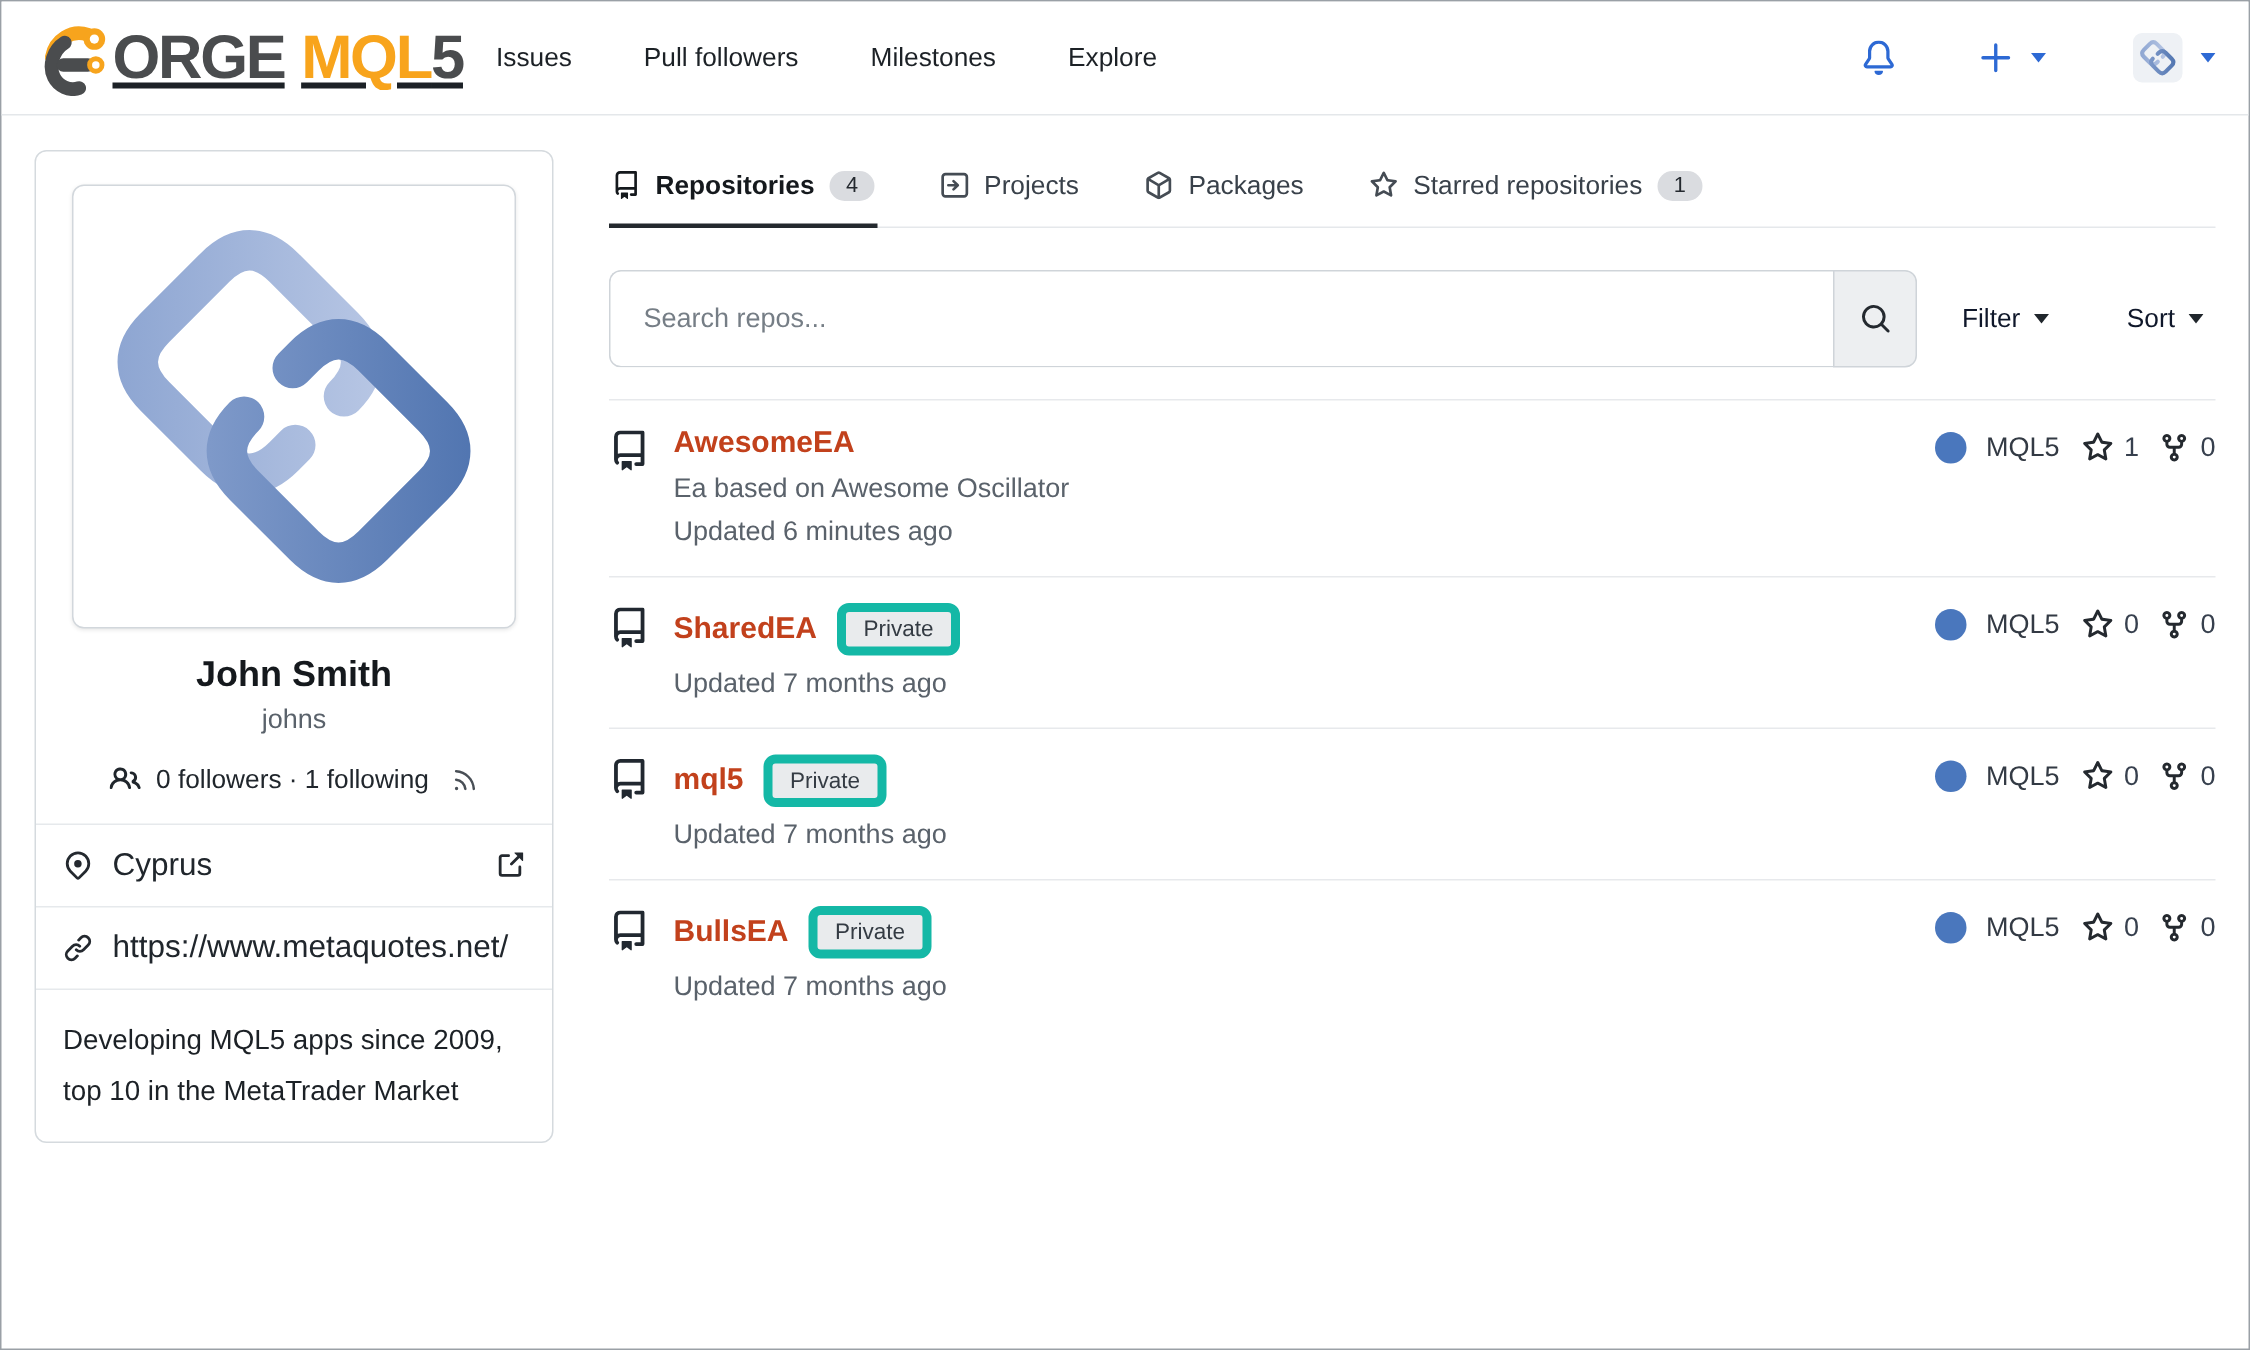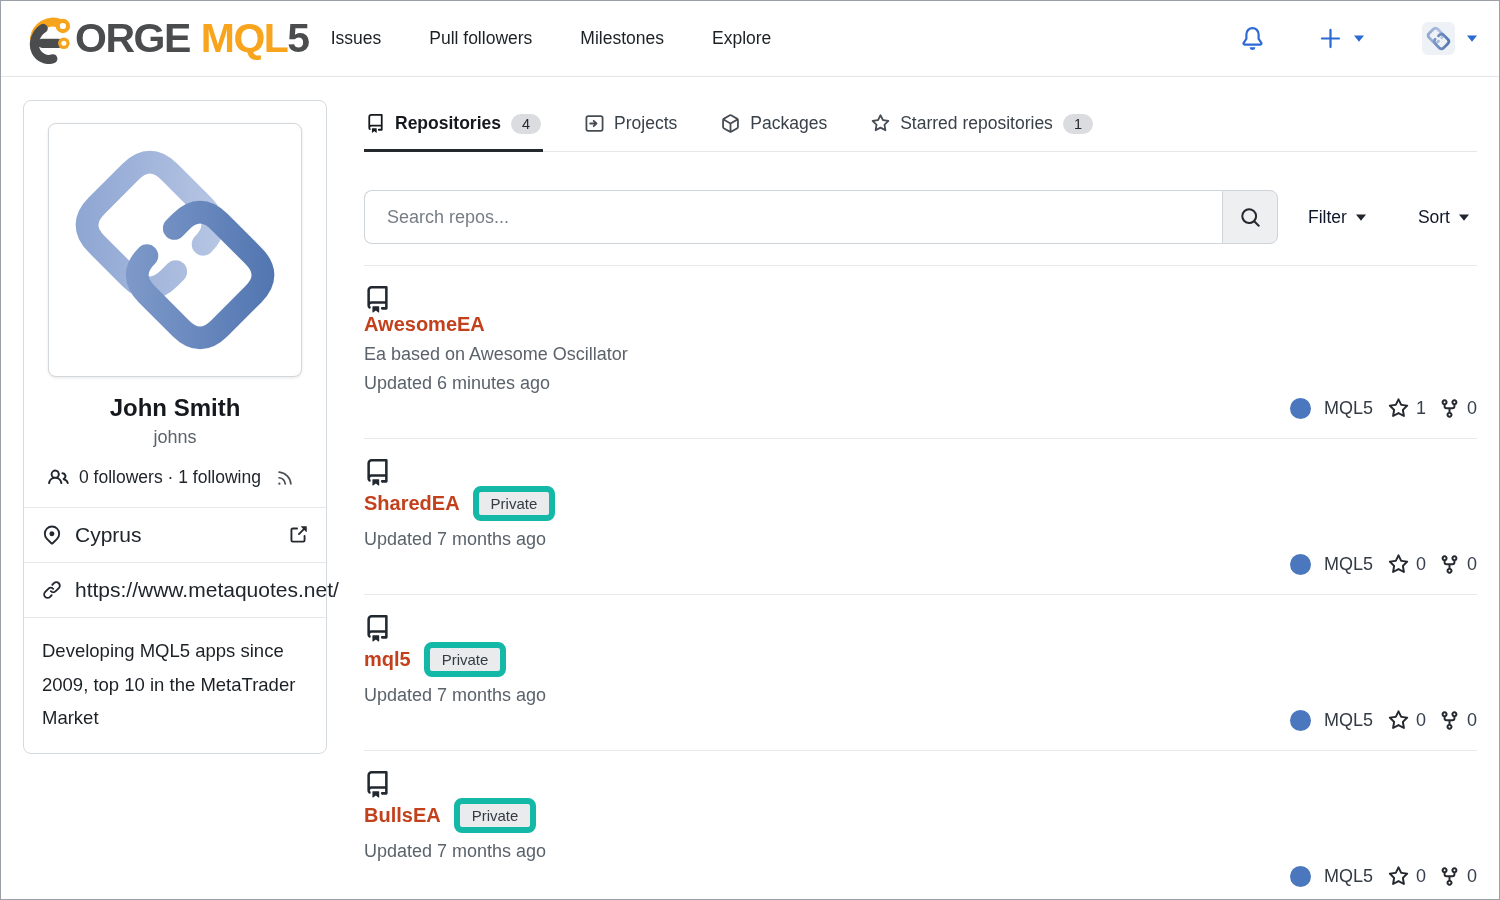--- a/index.html
+++ b/index.html
@@ -2,73 +2,73 @@
 <html><head>
 <meta charset="utf-8">
 <style>
   * { box-sizing: border-box; margin: 0; padding: 0; }
   html,body { background:#fff; }
   body { font-family: "Liberation Sans", sans-serif; color:#1c2126; }
   .frame { width:1500px; height:900px; border:1px solid #9aa0a6; background:#fff; overflow:hidden; }
 
   
   .topbar { height:76px; display:flex; align-items:center; padding:0 22px; border-bottom:1px solid #e4e7ea; background:#fff; }
-  .logo { display:flex; align-items:center; cursor:pointer; }
+  .logo { display:flex; align-items:center; cursor:pointer;text-decoration:underline; }
   .logo-mark { width:50px; height:50px; margin-right:2px; }
   .logo-text { font-size:41px; font-weight:800; letter-spacing:-1.5px; line-height:1; }
   .logo-dark { color:#4a4c4e; }
   .logo-accent { color:#f8a41c; margin-left:11px; }
   .topnav { display:flex; align-items:center; margin-left:22px; gap:48px; }
   .topnav a { font-size:17.5px; color:#1c2126; text-decoration:none; cursor:pointer; }
   .topbar-right { margin-left:auto; display:flex; align-items:center; }
   .icon-blue { color:#2d69d4; }
   .bell-btn { margin-right:56px; display:flex; cursor:pointer; }
   .plus-group { display:flex; align-items:center; gap:13px; margin-right:58px; cursor:pointer; }
   .caret { width:10px; height:7px; fill:#2d69d4; }
   .avatar-group { display:flex; align-items:center; gap:12px; cursor:pointer; }
   .avatar-chip { width:33px; height:33px; background:#eef1f5; border-radius:6px; display:grid; place-items:center; }
 
   
   .layout { display:flex; padding:23px 22px 0 22px; }
 
   
-  .card { width:304px; flex-shrink:0; border:1px solid #d5dade; border-radius:8px; background:#fff; align-self:flex-start; }
+  .card { width:346px; flex-shrink:0; border:1px solid #d5dade; border-radius:8px; background:#fff; align-self:flex-start; }
   .card-top { padding:22px 24px 0; text-align:center; }
   .avatar-frame { border:1px solid #d2d7dc; border-radius:8px; padding:12px; box-shadow:0 1px 3px rgba(0,0,0,.10); background:#fff; cursor:pointer; }
   .avatar-frame svg { width:100%; height:auto; display:block; }
   .p-name { font-size:24px; font-weight:700; color:#15191d; margin-top:17px; }
   .p-user { font-size:18px; color:#5a626b; margin-top:5px; }
-  .follow-row { display:flex; justify-content:flex-start; align-items:center; gap:10px; margin-top:19px; padding-bottom:19px; font-size:17.5px; color:#20262c; }
+  .follow-row { display:flex; justify-content:center; align-items:center; gap:10px; margin-top:19px; padding-bottom:19px; font-size:17.5px; color:#20262c; }
   .follow-row .rss { color:#494f56; margin-left:5px; }
   .card-row { border-top:1px solid #e6e9ec; padding:15px 18px; display:flex; align-items:center; gap:13px; font-size:21px; color:#20262c; }
   .card-row .row-icon { color:#24292f; flex-shrink:0; display:flex; }
   .ext-link { margin-left:auto; color:#24292f; cursor:pointer; display:flex; }
   .card-bio { border-top:1px solid #e6e9ec; padding:16px 18px 18px; font-size:18.5px; line-height:1.82; color:#1c2126; }
 
   
   .main { flex:1; margin-left:37px; min-width:0; }
 
   .tabs { display:flex; align-items:flex-start; gap:40px; border-bottom:1px solid #e5e8eb; }
   .tab { display:flex; align-items:center; gap:10px; padding:13px 2px 15px; font-size:17.5px; color:#39414a; border-bottom:3px solid transparent; margin-bottom:-1px; cursor:pointer; white-space:nowrap; }
   .tab .t-icon { color:#454c54; display:flex; }
   .tab.active { color:#15191d; font-weight:700; border-bottom-color:#24292e; }
   .tab.active .t-icon { color:#15191d; }
   .count-badge { background:#dadce0; border-radius:10px; padding:2px 11px; font-size:14.5px; font-weight:400; color:#24292f; }
 
-  .search-row { margin-top:38px; display:flex; align-items:stretch; height:54px; }
+  .search-row { margin-top:28px; display:flex; align-items:stretch; height:65px; }
   .search-input { flex:1; border:1px solid #cfd4d9; border-right:none; border-radius:8px 0 0 8px; padding:0 22px; font-size:18px; color:#24292f; font-family:"Liberation Sans",sans-serif; outline:none; }
   .search-input::placeholder { color:#767e86; }
   .search-btn { width:56px; border:1px solid #cfd4d9; background:#edeff1; border-radius:0 8px 8px 0; display:grid; place-items:center; color:#24292f; cursor:pointer; }
   .dd { display:flex; align-items:center; gap:9px; font-size:17.5px; color:#0f172a; cursor:pointer; align-self:center; }
   .dd .caret { fill:#20262c; }
   .dd-filter { margin-left:30px; }
   .dd-sort { margin-left:52px; margin-right:8px; }
 
   .repo-list { margin-top:21px; border-top:1px solid #e7e9ec; }
-  .repo-row { display:flex; align-items:flex-start; padding:17px 0 19px; border-bottom:1px solid #e7e9ec;flex-direction:column; }
+  .repo-row { display:flex; align-items:flex-start; padding:17px 0 19px; border-bottom:1px solid #e7e9ec; }
   .repo-row:last-child { border-bottom:none; }
   .repo-book { color:#212830; margin-right:16px; margin-top:3px; display:flex; }
   .repo-title-line { display:flex; align-items:center; gap:13px; }
   .repo-name { font-size:20px; font-weight:700; color:#c2411c; text-decoration:none; cursor:pointer; }
   .badge-private { font-size:15px; color:#343b43; background:#e9ebed; border:6px solid #14b8a6; border-radius:8px; padding:3px 12px; }
   .repo-desc { font-size:18px; color:#5a626b; margin-top:8px; }
   .repo-updated { font-size:18px; color:#5a626b; margin-top:8px; }
   .repo-meta { margin-left:auto; display:flex; align-items:center; gap:13px; padding-top:4px; flex-shrink:0; }
   .lang-dot { width:21px; height:21px; border-radius:50%; background:#4a77bd; }
   .lang-name { font-size:18px; color:#333a44; margin-right:2px; }

